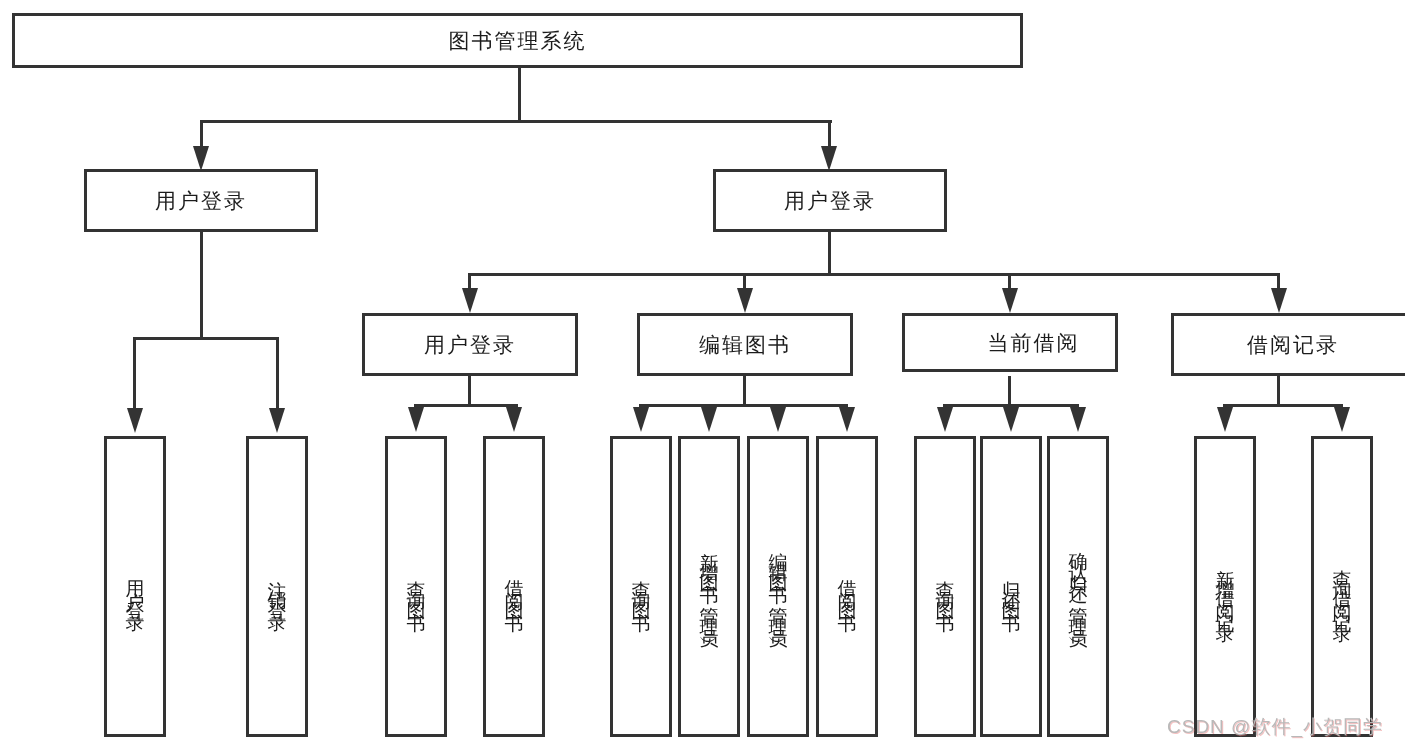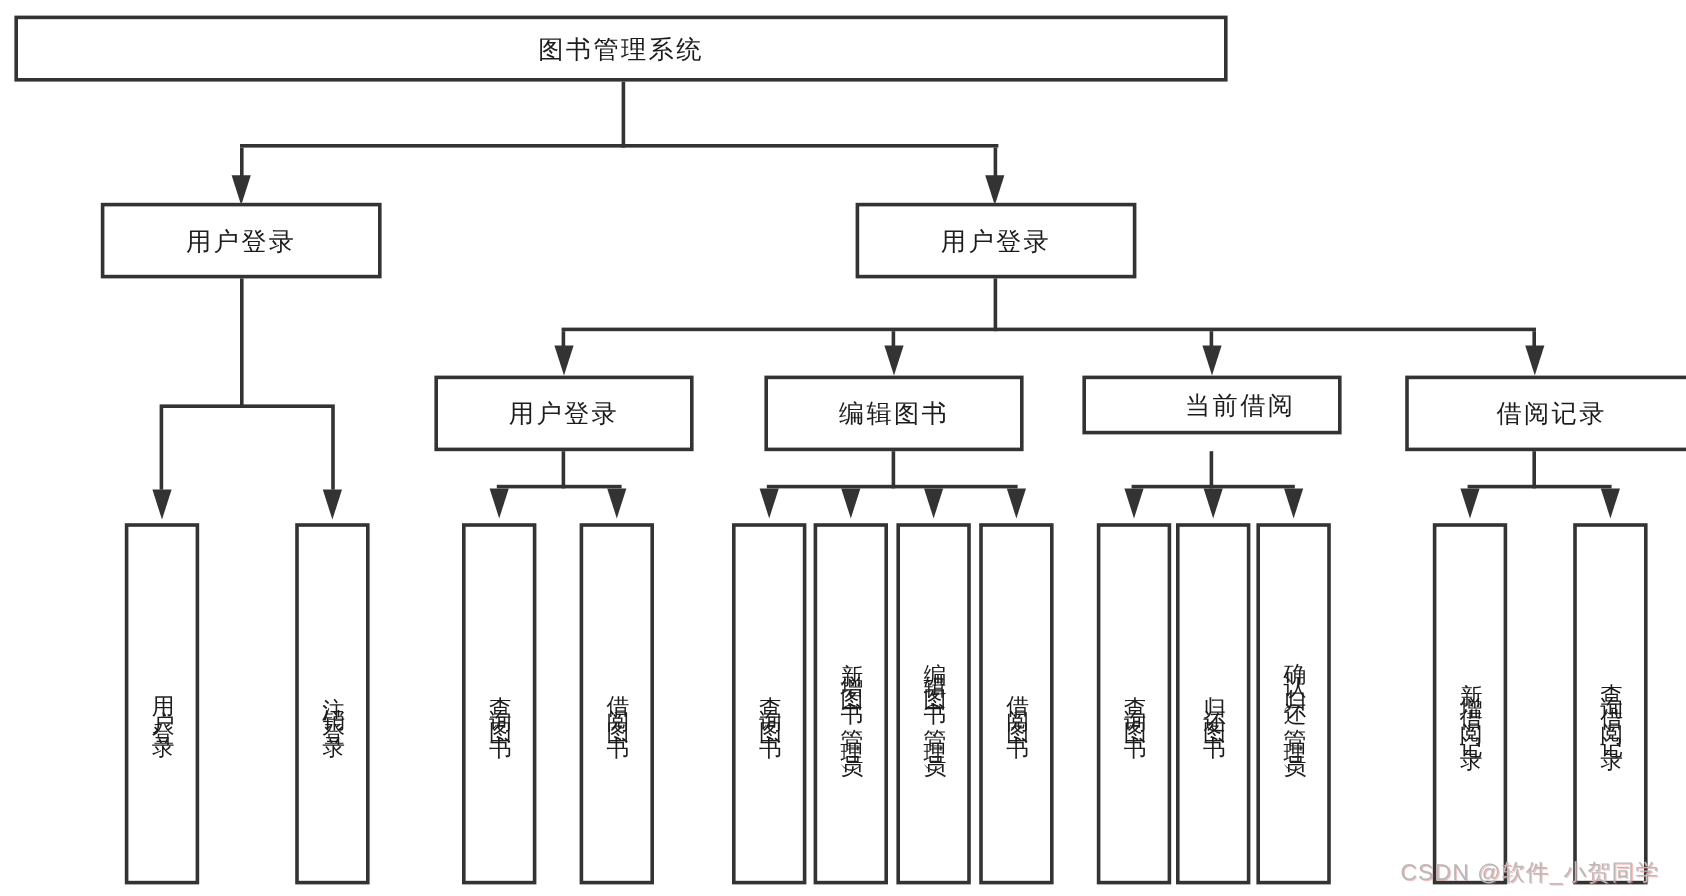--- a/index.html
+++ b/index.html
@@ -101,21 +101,21 @@
   <div class="arrow" style="left:737px;  top:288px;"></div>
   <div class="arrow" style="left:1002px; top:288px;"></div>
   <div class="arrow" style="left:1271px; top:288px;"></div>
 
   <div class="box" style="left:362px; top:313px; width:216px; height:63px;">
     <span class="lbl">用户登录</span>
   </div>
   <div class="box" style="left:637px; top:313px; width:216px; height:63px;">
     <span class="lbl">编辑图书</span>
   </div>
-  <div class="box" style="left:902px; top:313px; width:216px; height:49px;padding-left:47px;">
+  <div class="box" style="left:902px; top:313px; width:216px; height:59px;padding-left:47px;">
     <span class="lbl">当前借阅</span>
   </div>
   <div class="box" style="left:1171px; top:313px; width:244px; height:63px;">
     <span class="lbl">借阅记录</span>
   </div>
 
   <div class="line" style="left:468px; top:376px; width:3px;   height:31px;"></div>
   <div class="line" style="left:414px; top:404px; width:104px; height:3px;"></div>
   <div class="arrow" style="left:408px; top:407px;"></div>
   <div class="arrow" style="left:506px; top:407px;"></div>

